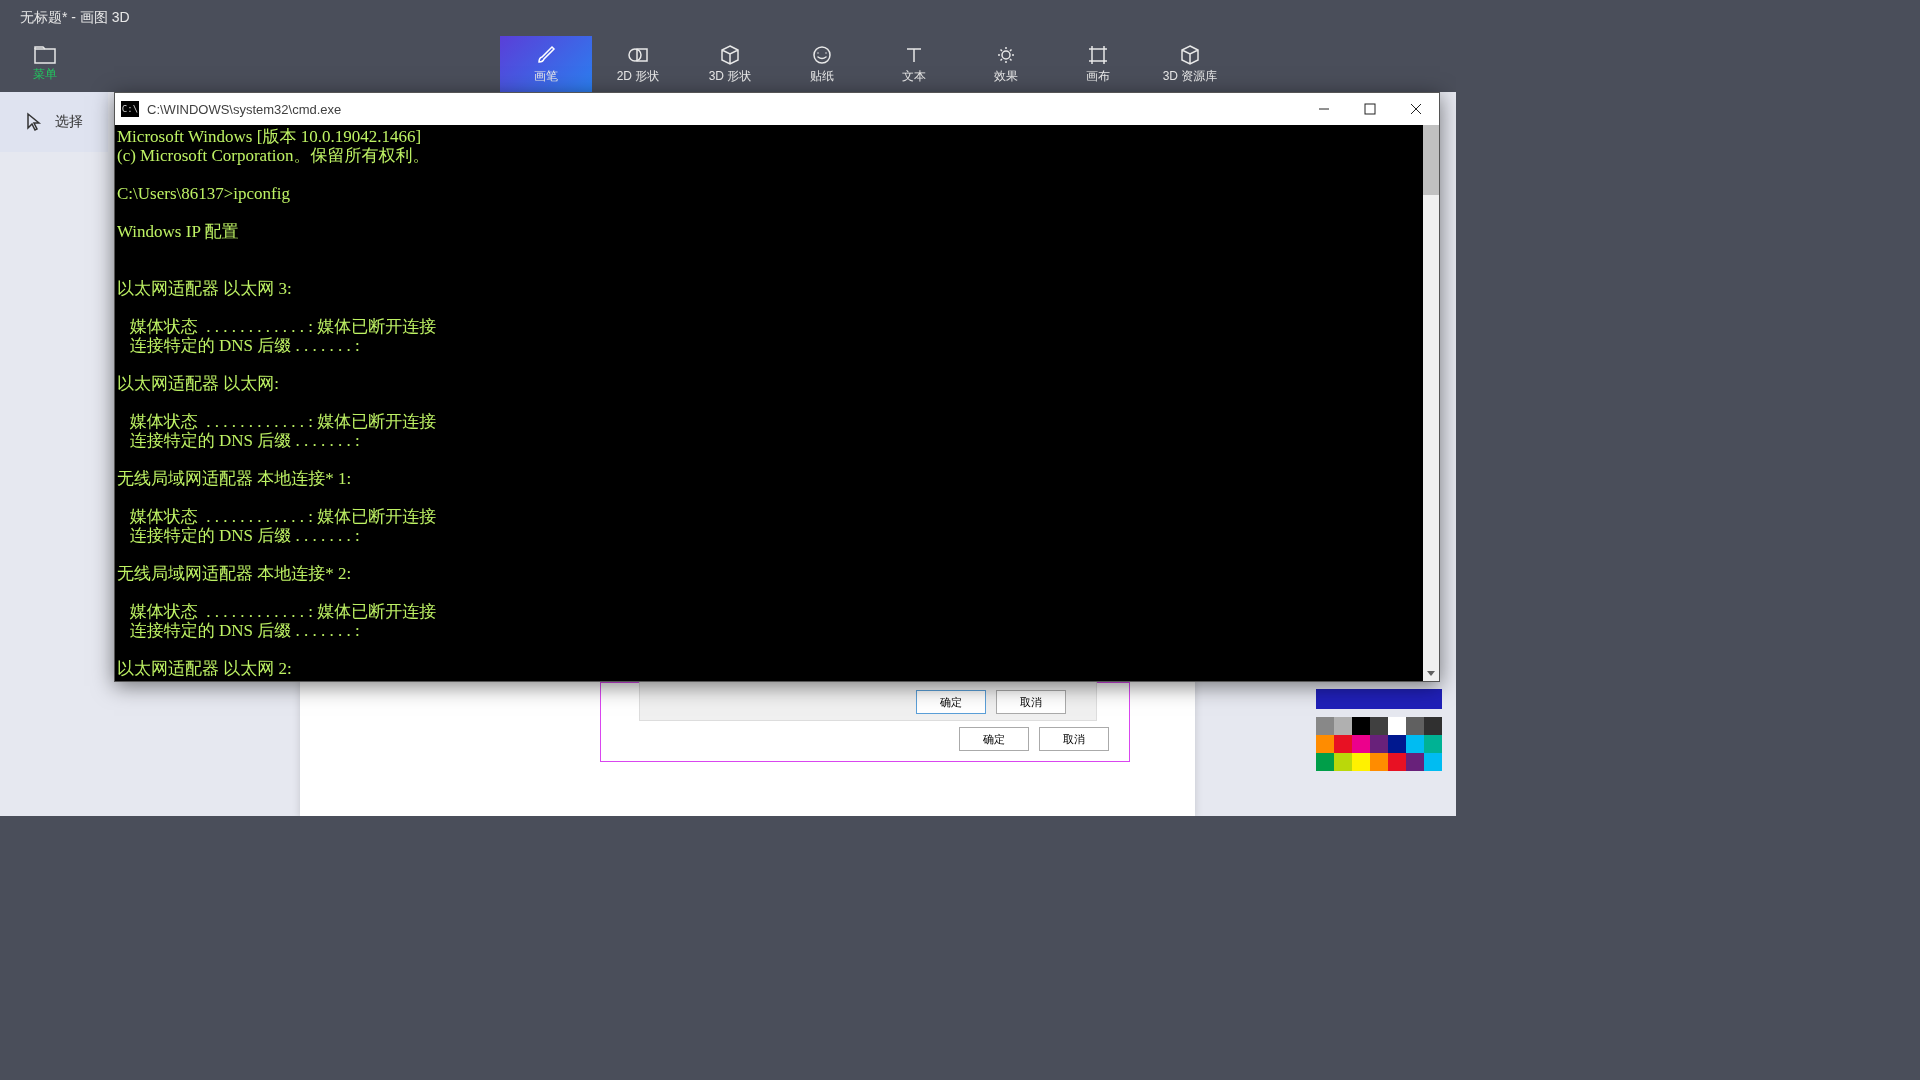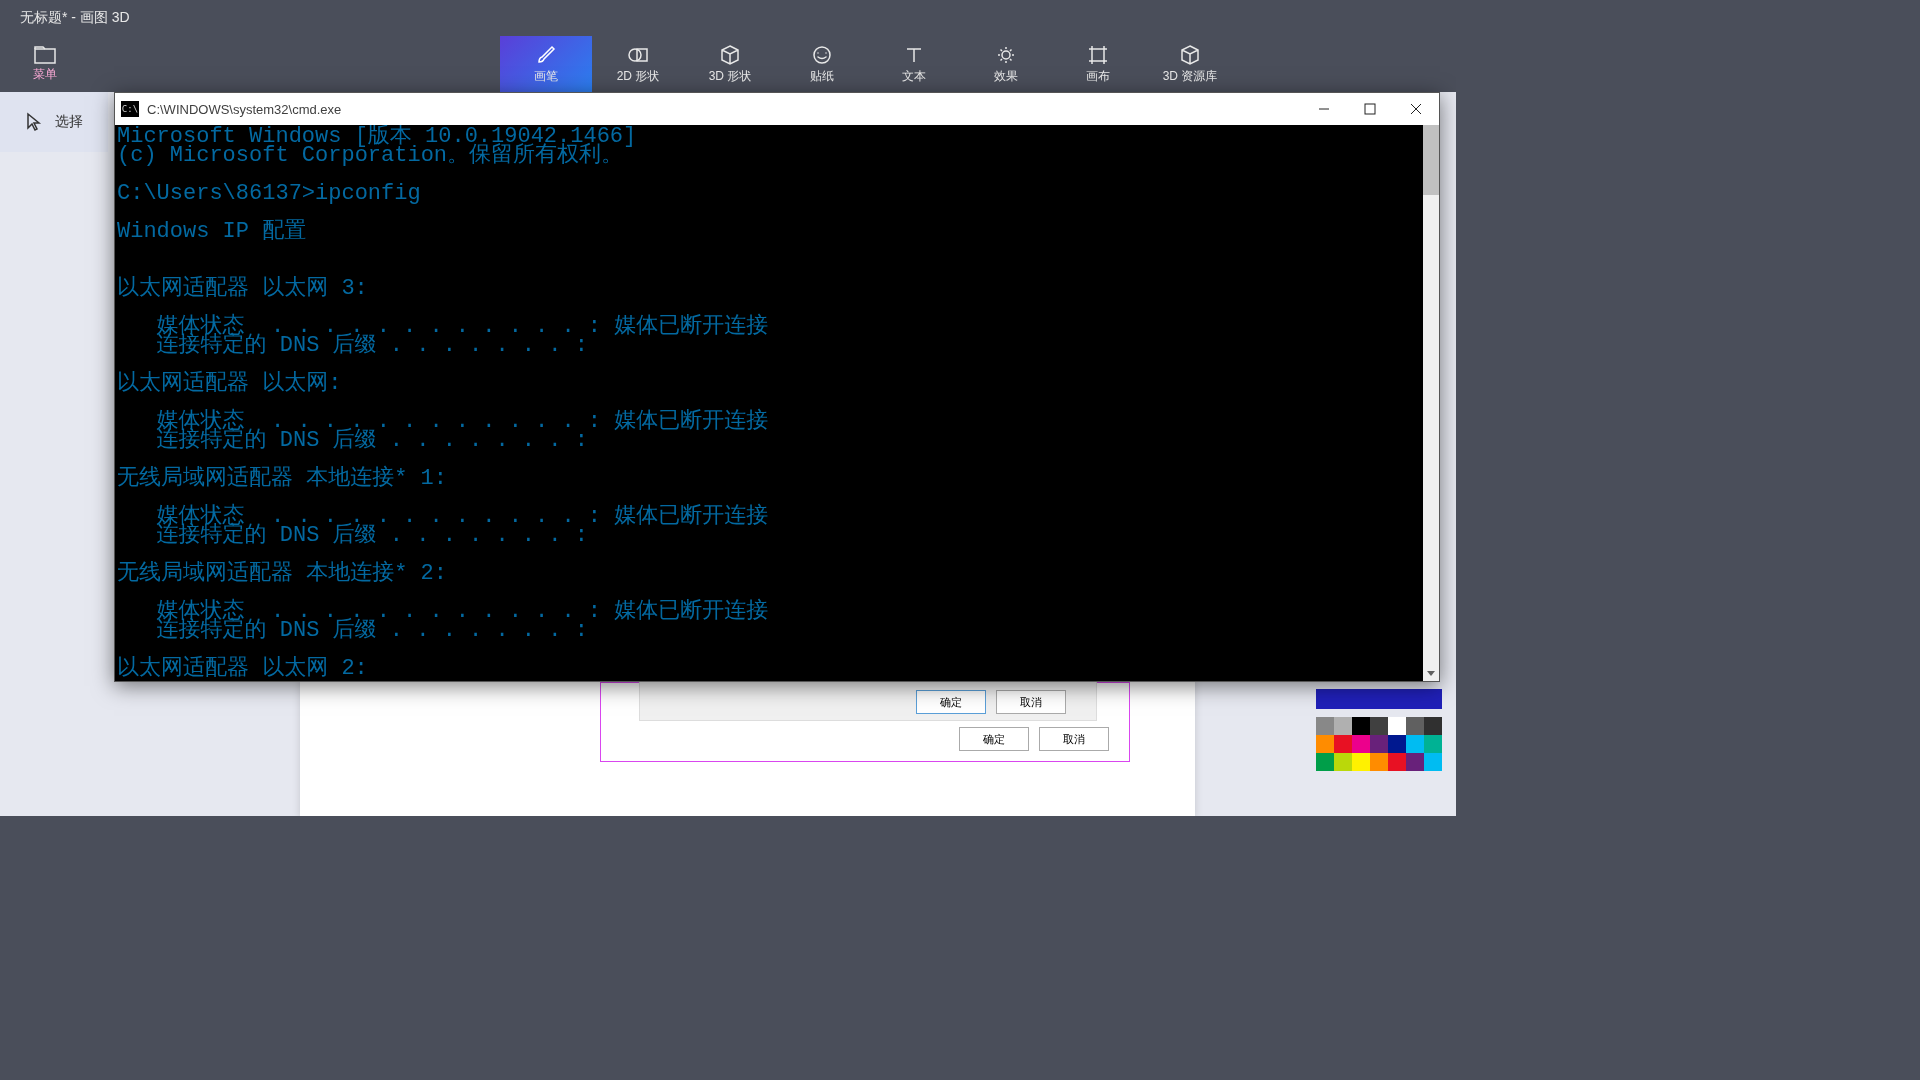--- a/index.html
+++ b/index.html
@@ -3,21 +3,21 @@
 <meta charset="utf-8">
 <style>
 * { margin: 0; padding: 0; box-sizing: border-box; }
 body { font-family: "Microsoft YaHei", "Segoe UI", sans-serif; background: #4a4e5a; overflow: hidden; width: 1456px; height: 816px; position: relative; }
 
 
 .title-bar { height: 36px; background: #4a4e5a; color: #e8e8e8; font-size: 14px; display: flex; align-items: center; padding-left: 20px; }
 
 
 .top-toolbar { height: 56px; background: #4a4e5a; display: flex; align-items: center; }
-.menu-btn { width: 90px; height: 56px; display: flex; flex-direction: column; align-items: center; justify-content: center; color: #f9a8d4; font-size: 12px; cursor: pointer; }
+.menu-btn { width: 90px; height: 56px; display: flex; flex-direction: column; align-items: center; justify-content: center; color: #22c55e; font-size: 12px; cursor: pointer; }
 .menu-btn svg { margin-bottom: 2px; }
 .toolbar-tabs { display: flex; height: 56px; margin-left: 410px; }
 .toolbar-tab { width: 92px; height: 56px; display: flex; flex-direction: column; align-items: center; justify-content: center; color: #e8e8e8; font-size: 12px; cursor: pointer; }
 .toolbar-tab.active { background: linear-gradient(135deg, #5a3fd8, #2b7ff0); }
 .toolbar-tab svg { margin-bottom: 2px; }
 
 
 .sub-toolbar { height: 60px; background: #e6e8f0; display: flex; align-items: center; }
 .select-btn { height: 60px; padding: 8px 25px; display: flex; align-items: center; gap: 12px; background: #dfe3f0; color: #333; font-size: 14px; cursor: pointer; }
 
@@ -39,21 +39,21 @@
 .big-swatch { width: 126px; height: 20px; background: #2020b8; margin-bottom: 8px; }
 .palette-grid { display: grid; grid-template-columns: repeat(7, 18px); grid-auto-rows: 18px; gap: 0; }
 .sw { width: 18px; height: 18px; }
 
 
 .cmd-window { position: absolute; left: 114px; top: 92px; width: 1326px; height: 590px; background: #fff; border: 1px solid #555; box-shadow: 0 4px 20px rgba(0,0,0,0.5); display: flex; flex-direction: column; }
 .cmd-titlebar { height: 32px; background: #fff; display: flex; align-items: center; padding-left: 6px; }
 .cmd-icon { width: 18px; height: 16px; background: #000; color:#ccc; font-size:9px; display:flex; align-items:center; justify-content:center; margin-right: 8px; font-family: "Consolas", monospace;}
 .cmd-title { font-size: 13px; color: #404040; flex: 1; }
 .cmd-ctrl { width: 46px; height: 32px; display: flex; align-items: center; justify-content: center; cursor: pointer; }
-.cmd-body { flex: 1; background: #000; color: #0369a1; font-family: Liberation Mono, monospace; font-size: 22px; line-height: 19px; padding: 2px 0 2px 2px; overflow: hidden; white-space: pre; position: relative; }
+.cmd-body { flex: 1; background: #000; color: #bef264; font-family: Liberation Serif, serif; font-size: 17px; line-height: 19px; padding: 2px 0 2px 2px; overflow: hidden; white-space: pre; position: relative; }
 .cmd-scroll { position: absolute; right: 0; top: 0; width: 16px; height: 100%; background: #f0f0f0; }
 .cmd-scroll-thumb { position: absolute; right: 0; top: 0; width: 16px; height: 70px; background: #c0c0c0; }
 .cmd-scroll-arrow { position: absolute; right: 0; bottom: 0; width: 16px; height: 16px; display:flex; align-items:center; justify-content:center; }
 
 </style>
 </head>
 <body>
 
 <div class="title-bar">
   <span>无标题* - 画图 3D</span>

